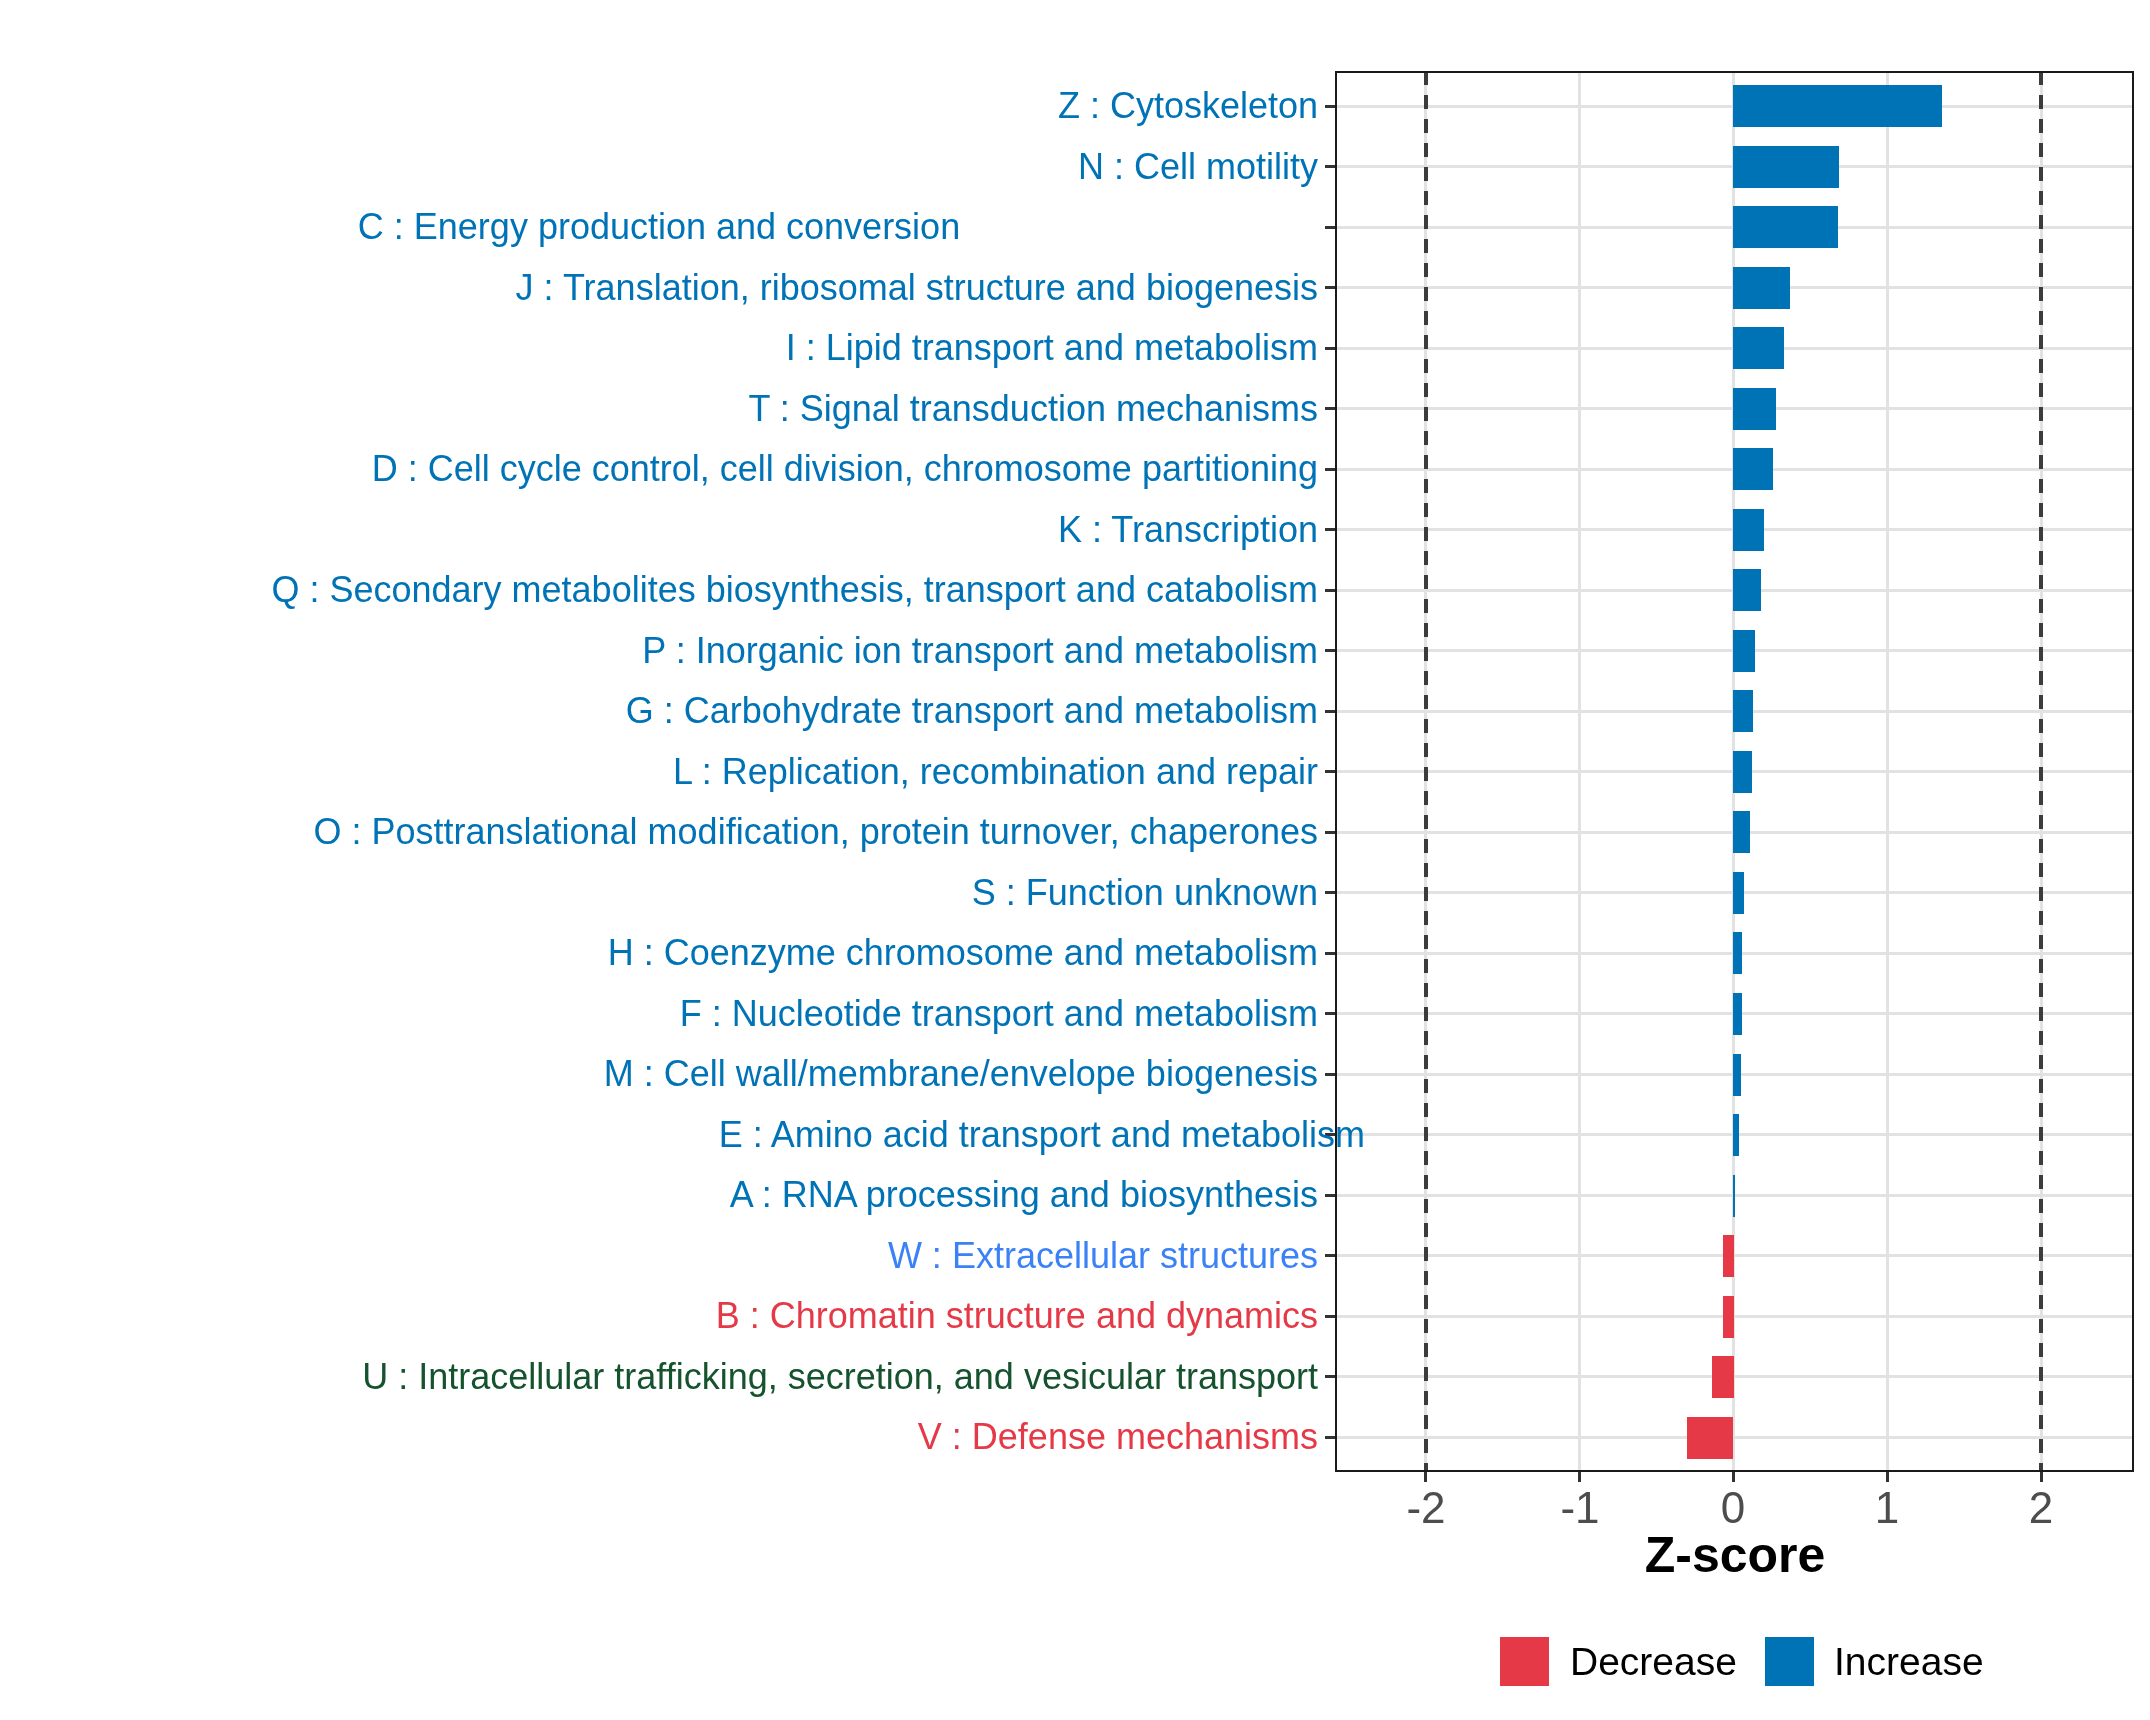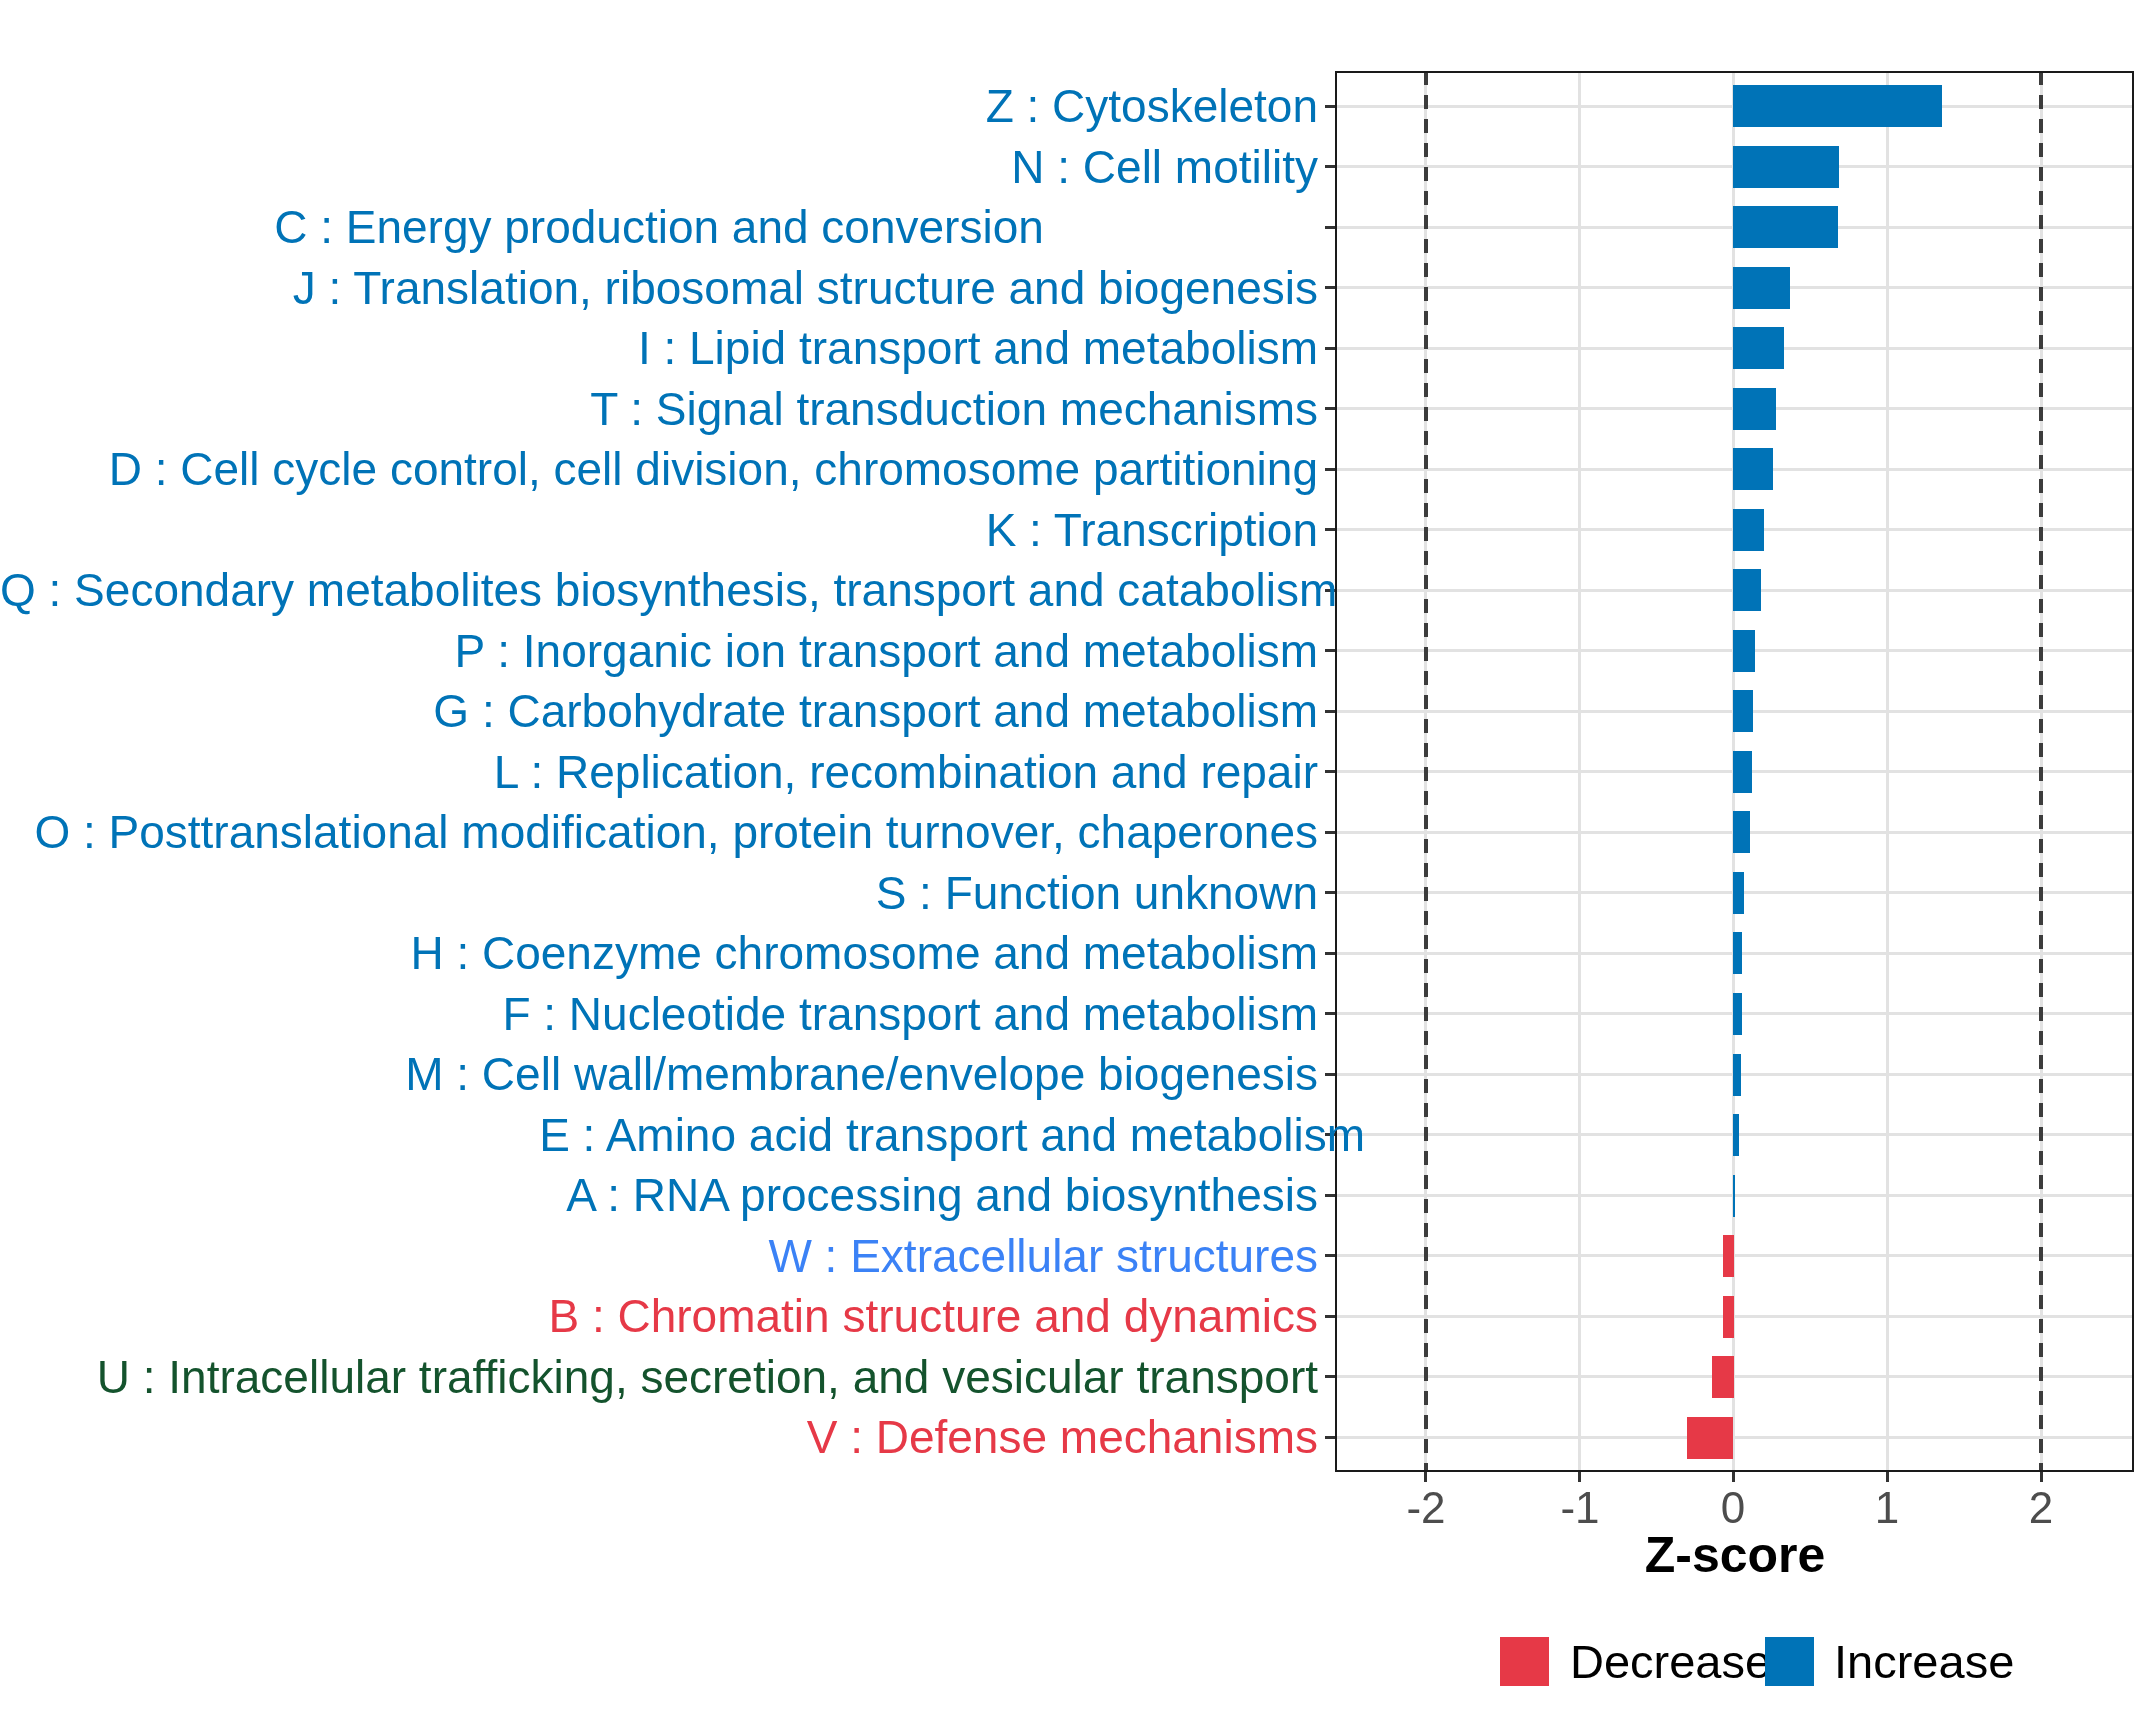--- a/index.html
+++ b/index.html
@@ -21,21 +21,21 @@
   .gridline-h { height: 2.9px; background: #e2e2e2; }
   .gridline-v { width: 2.9px; background: #e2e2e2; }
   .refline {
     width: 3.6px;
     background: repeating-linear-gradient(to bottom, #3c3c3c 0px, #3c3c3c 13.6px, transparent 13.6px, transparent 24px);
   }
   .bar { height: 42px; }
   .ytick { width: 10px; height: 2.9px; background: #333333; }
   .xtick { width: 2.9px; height: 10px; background: #333333; }
   .ylabel {
-    font-size: 46px;
+    font-size: 36px;
     line-height: 60px;
     white-space: nowrap;
     text-align: right;
   }
   .xticklabel {
     font-size: 44px;
     color: #4d4d4d;
     transform: translateX(-50%);
     white-space: nowrap;
   }
@@ -45,21 +45,21 @@
     font-weight: bold;
     color: #000000;
     transform: translateX(-50%);
     white-space: nowrap;
   }
   .legend-key { position: absolute; width: 49px; height: 49px; }
   .legend-label {
     position: absolute;
     height: 49px;
     line-height: 49px;
-    font-size: 47px;
+    font-size: 39px;
     color: #000000;
     white-space: nowrap;
   }
 </style>
 </head>
 <body>
 
 <div id="stage">
   <div id="layer-grid">
       <div class="gridline-v" style="left: 1424px; top: 71px; height: 1401px; background: rgb(226, 226, 226);"></div>

